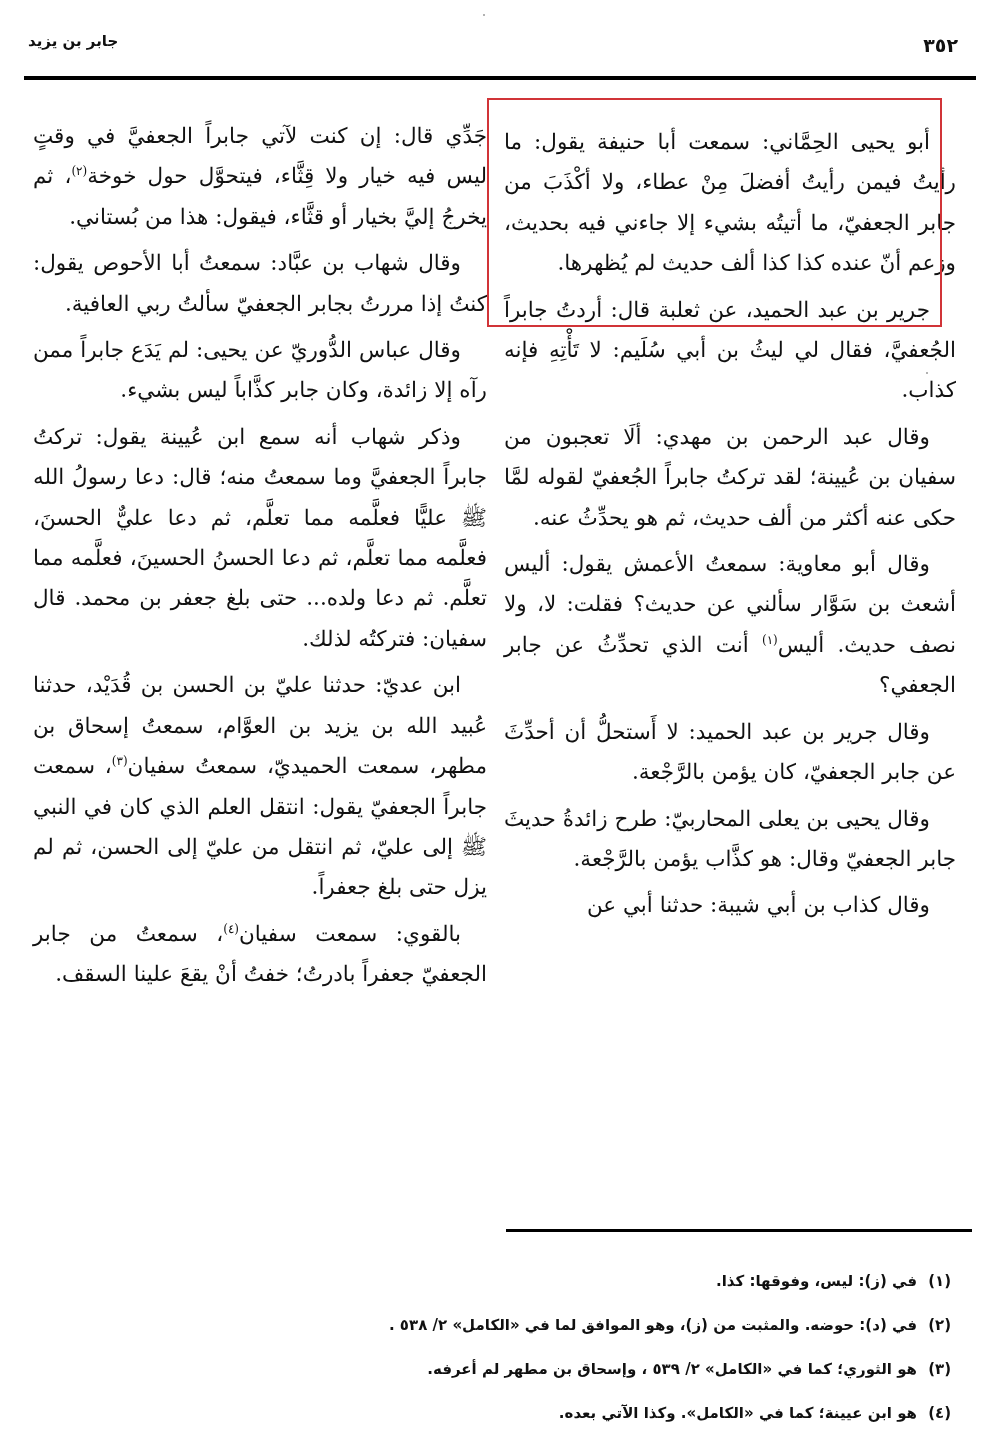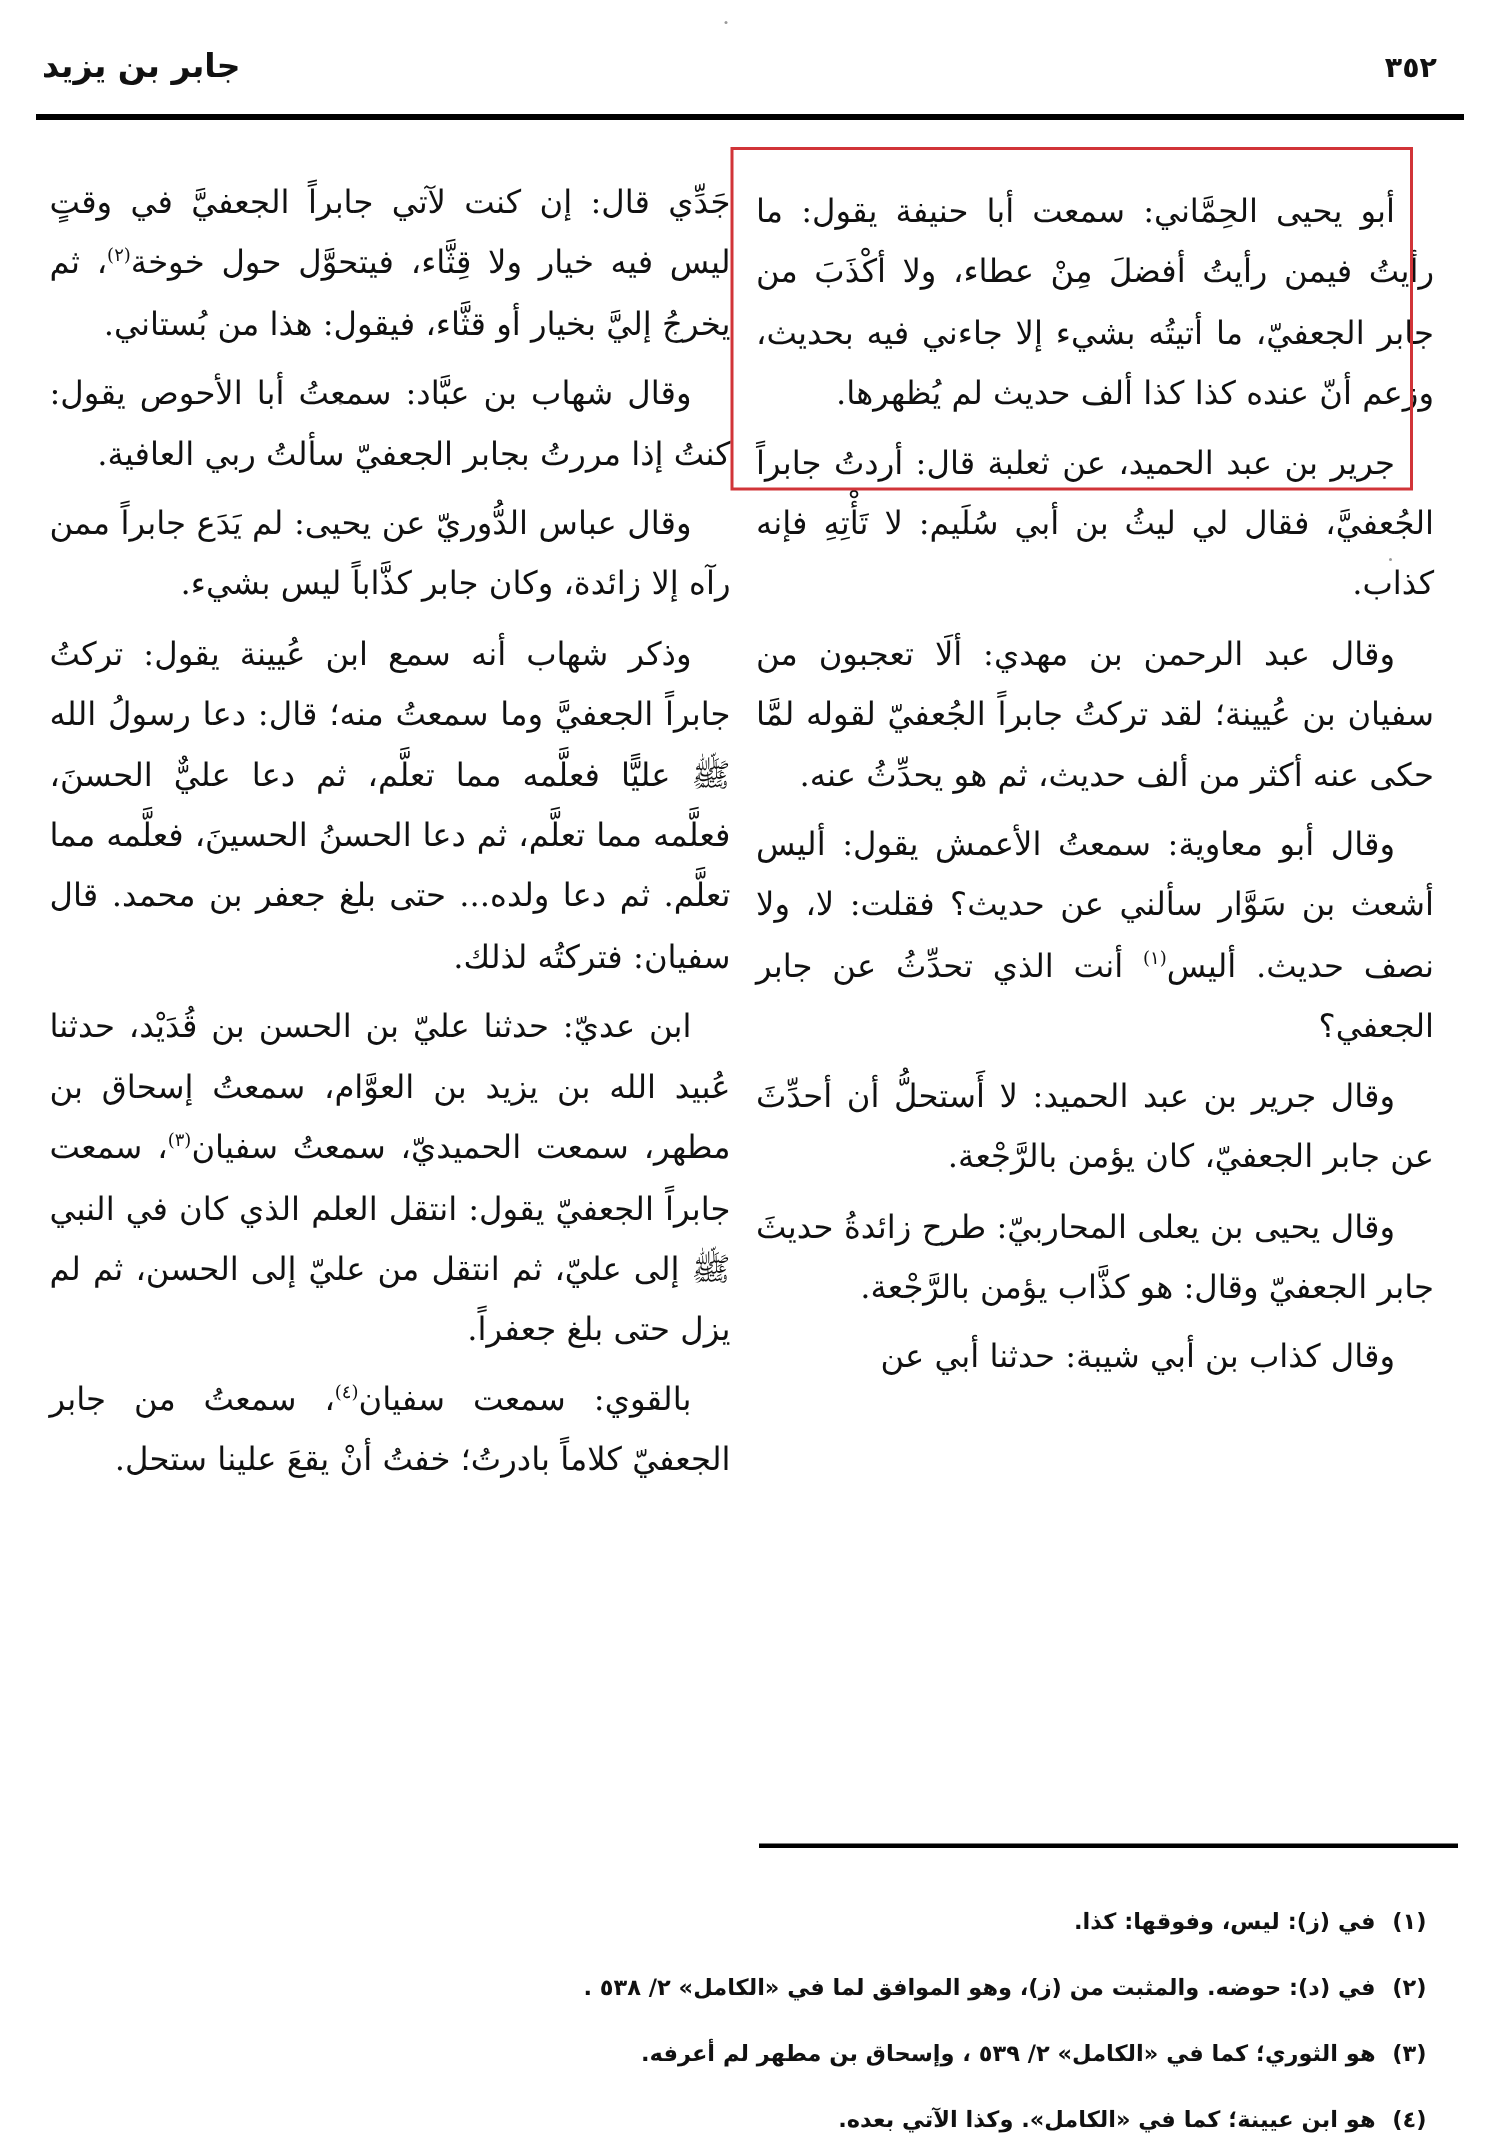--- a/index.html
+++ b/index.html
@@ -36,21 +36,21 @@
       font-family: "DejaVu Sans", sans-serif;
       font-weight: bold;
       font-size: 19px;
     }
     .running-title {
       position: absolute;
       left: 4px;
       top: 4px;
       font-family: "DejaVu Sans", sans-serif;
       font-weight: bold;
-      font-size: 22px;
+      font-size: 15px;
       direction: rtl;
     }
     .header-rule {
       position: absolute;
       left: 24px;
       right: 24px;
       top: 76px;
       height: 4px;
       background: #000;
     }
@@ -153,21 +153,21 @@
     <p class="para">وقال يحيى بن يعلى المحاربيّ: طرح زائدةُ حديثَ جابر الجعفيّ وقال: هو كذَّاب يؤمن بالرَّجْعة.</p>
     <p class="para">وقال كذاب بن أبي شيبة: حدثنا أبي عن</p>
   </div>
 
   <div class="column col-left">
     <p class="para cont"><span>جَدِّي قال: إن كنت لآتي جابراً الجعفيَّ في وقتٍ ليس فيه خيار ولا قِثَّاء، فيتحوَّل حول خوخة</span><sup class="fn">(٢)</sup><span>، ثم يخرجُ إليَّ بخيار أو قثَّاء، فيقول: هذا من بُستاني.</span></p>
     <p class="para">وقال شهاب بن عبَّاد: سمعتُ أبا الأحوص يقول: كنتُ إذا مررتُ بجابر الجعفيّ سألتُ ربي العافية.</p>
     <p class="para">وقال عباس الدُّوريّ عن يحيى: لم يَدَع جابراً ممن رآه إلا زائدة، وكان جابر كذَّاباً ليس بشيء.</p>
     <p class="para">وذكر شهاب أنه سمع ابن عُيينة يقول: تركتُ جابراً الجعفيَّ وما سمعتُ منه؛ قال: دعا رسولُ الله ﷺ عليًّا فعلَّمه مما تعلَّم، ثم دعا عليٌّ الحسنَ، فعلَّمه مما تعلَّم، ثم دعا الحسنُ الحسينَ، فعلَّمه مما تعلَّم. ثم دعا ولده... حتى بلغ جعفر بن محمد. قال سفيان: فتركتُه لذلك.</p>
     <p class="para"><span>ابن عديّ: حدثنا عليّ بن الحسن بن قُدَيْد، حدثنا عُبيد الله بن يزيد بن العوَّام، سمعتُ إسحاق بن مطهر، سمعت الحميديّ، سمعتُ سفيان</span><sup class="fn">(٣)</sup><span>، سمعت جابراً الجعفيّ يقول: انتقل العلم الذي كان في النبي ﷺ إلى عليّ، ثم انتقل من عليّ إلى الحسن، ثم لم يزل حتى بلغ جعفراً.</span></p>
-    <p class="para"><span>بالقوي: سمعت سفيان</span><sup class="fn">(٤)</sup><span>، سمعتُ من جابر الجعفيّ كلاماً بادرتُ؛ خفتُ أنْ يقعَ علينا ستحل.</span></p>
+    <p class="para"><span>بالقوي: سمعت سفيان</span><sup class="fn">(٤)</sup><span>، سمعتُ من جابر الجعفيّ جعفراً بادرتُ؛ خفتُ أنْ يقعَ علينا السقف.</span></p>
   </div>
 
   <div class="highlight-box"></div>
 
   <div class="footnote-rule"></div>
 
   <div class="footnotes">
     <p class="footnote"><span class="fn-num">(١)</span><span>في (ز): ليس، وفوقها: كذا.</span></p>
     <p class="footnote"><span class="fn-num">(٢)</span><span>في (د): حوضه. والمثبت من (ز)، وهو الموافق لما في «الكامل» ٢/ ٥٣٨ .</span></p>
     <p class="footnote"><span class="fn-num">(٣)</span><span>هو الثوري؛ كما في «الكامل» ٢/ ٥٣٩ ، وإسحاق بن مطهر لم أعرفه.</span></p>

